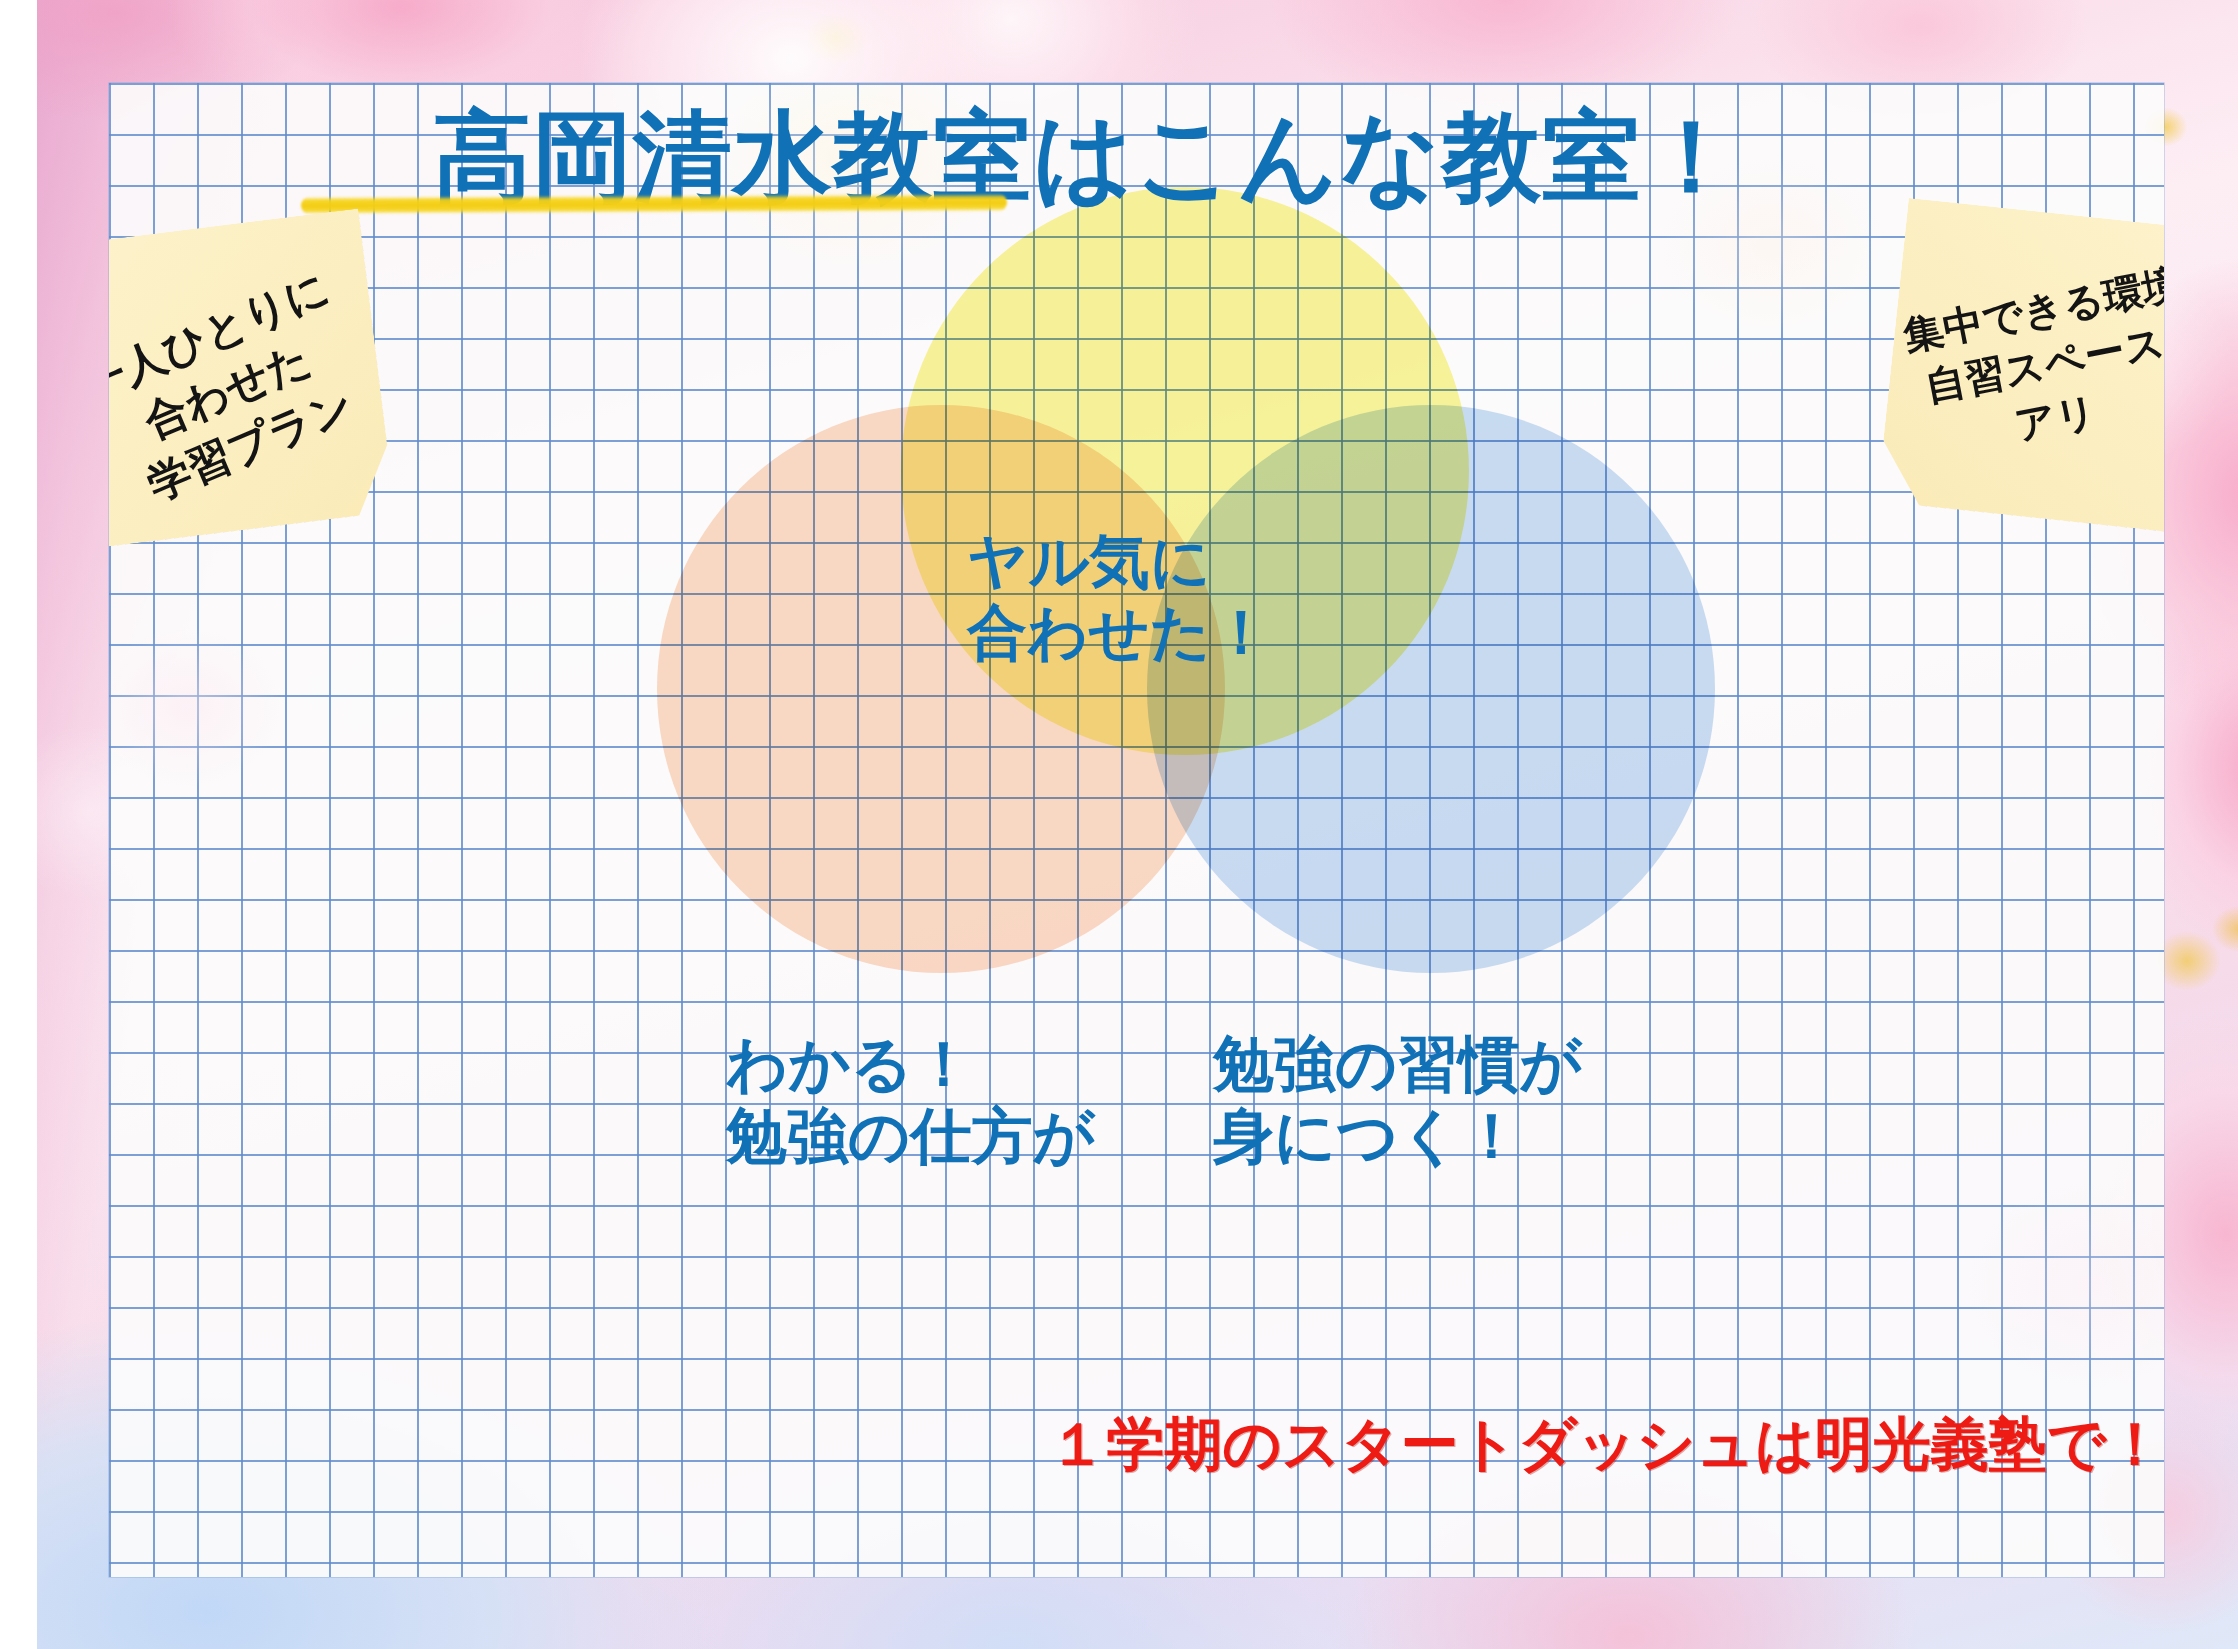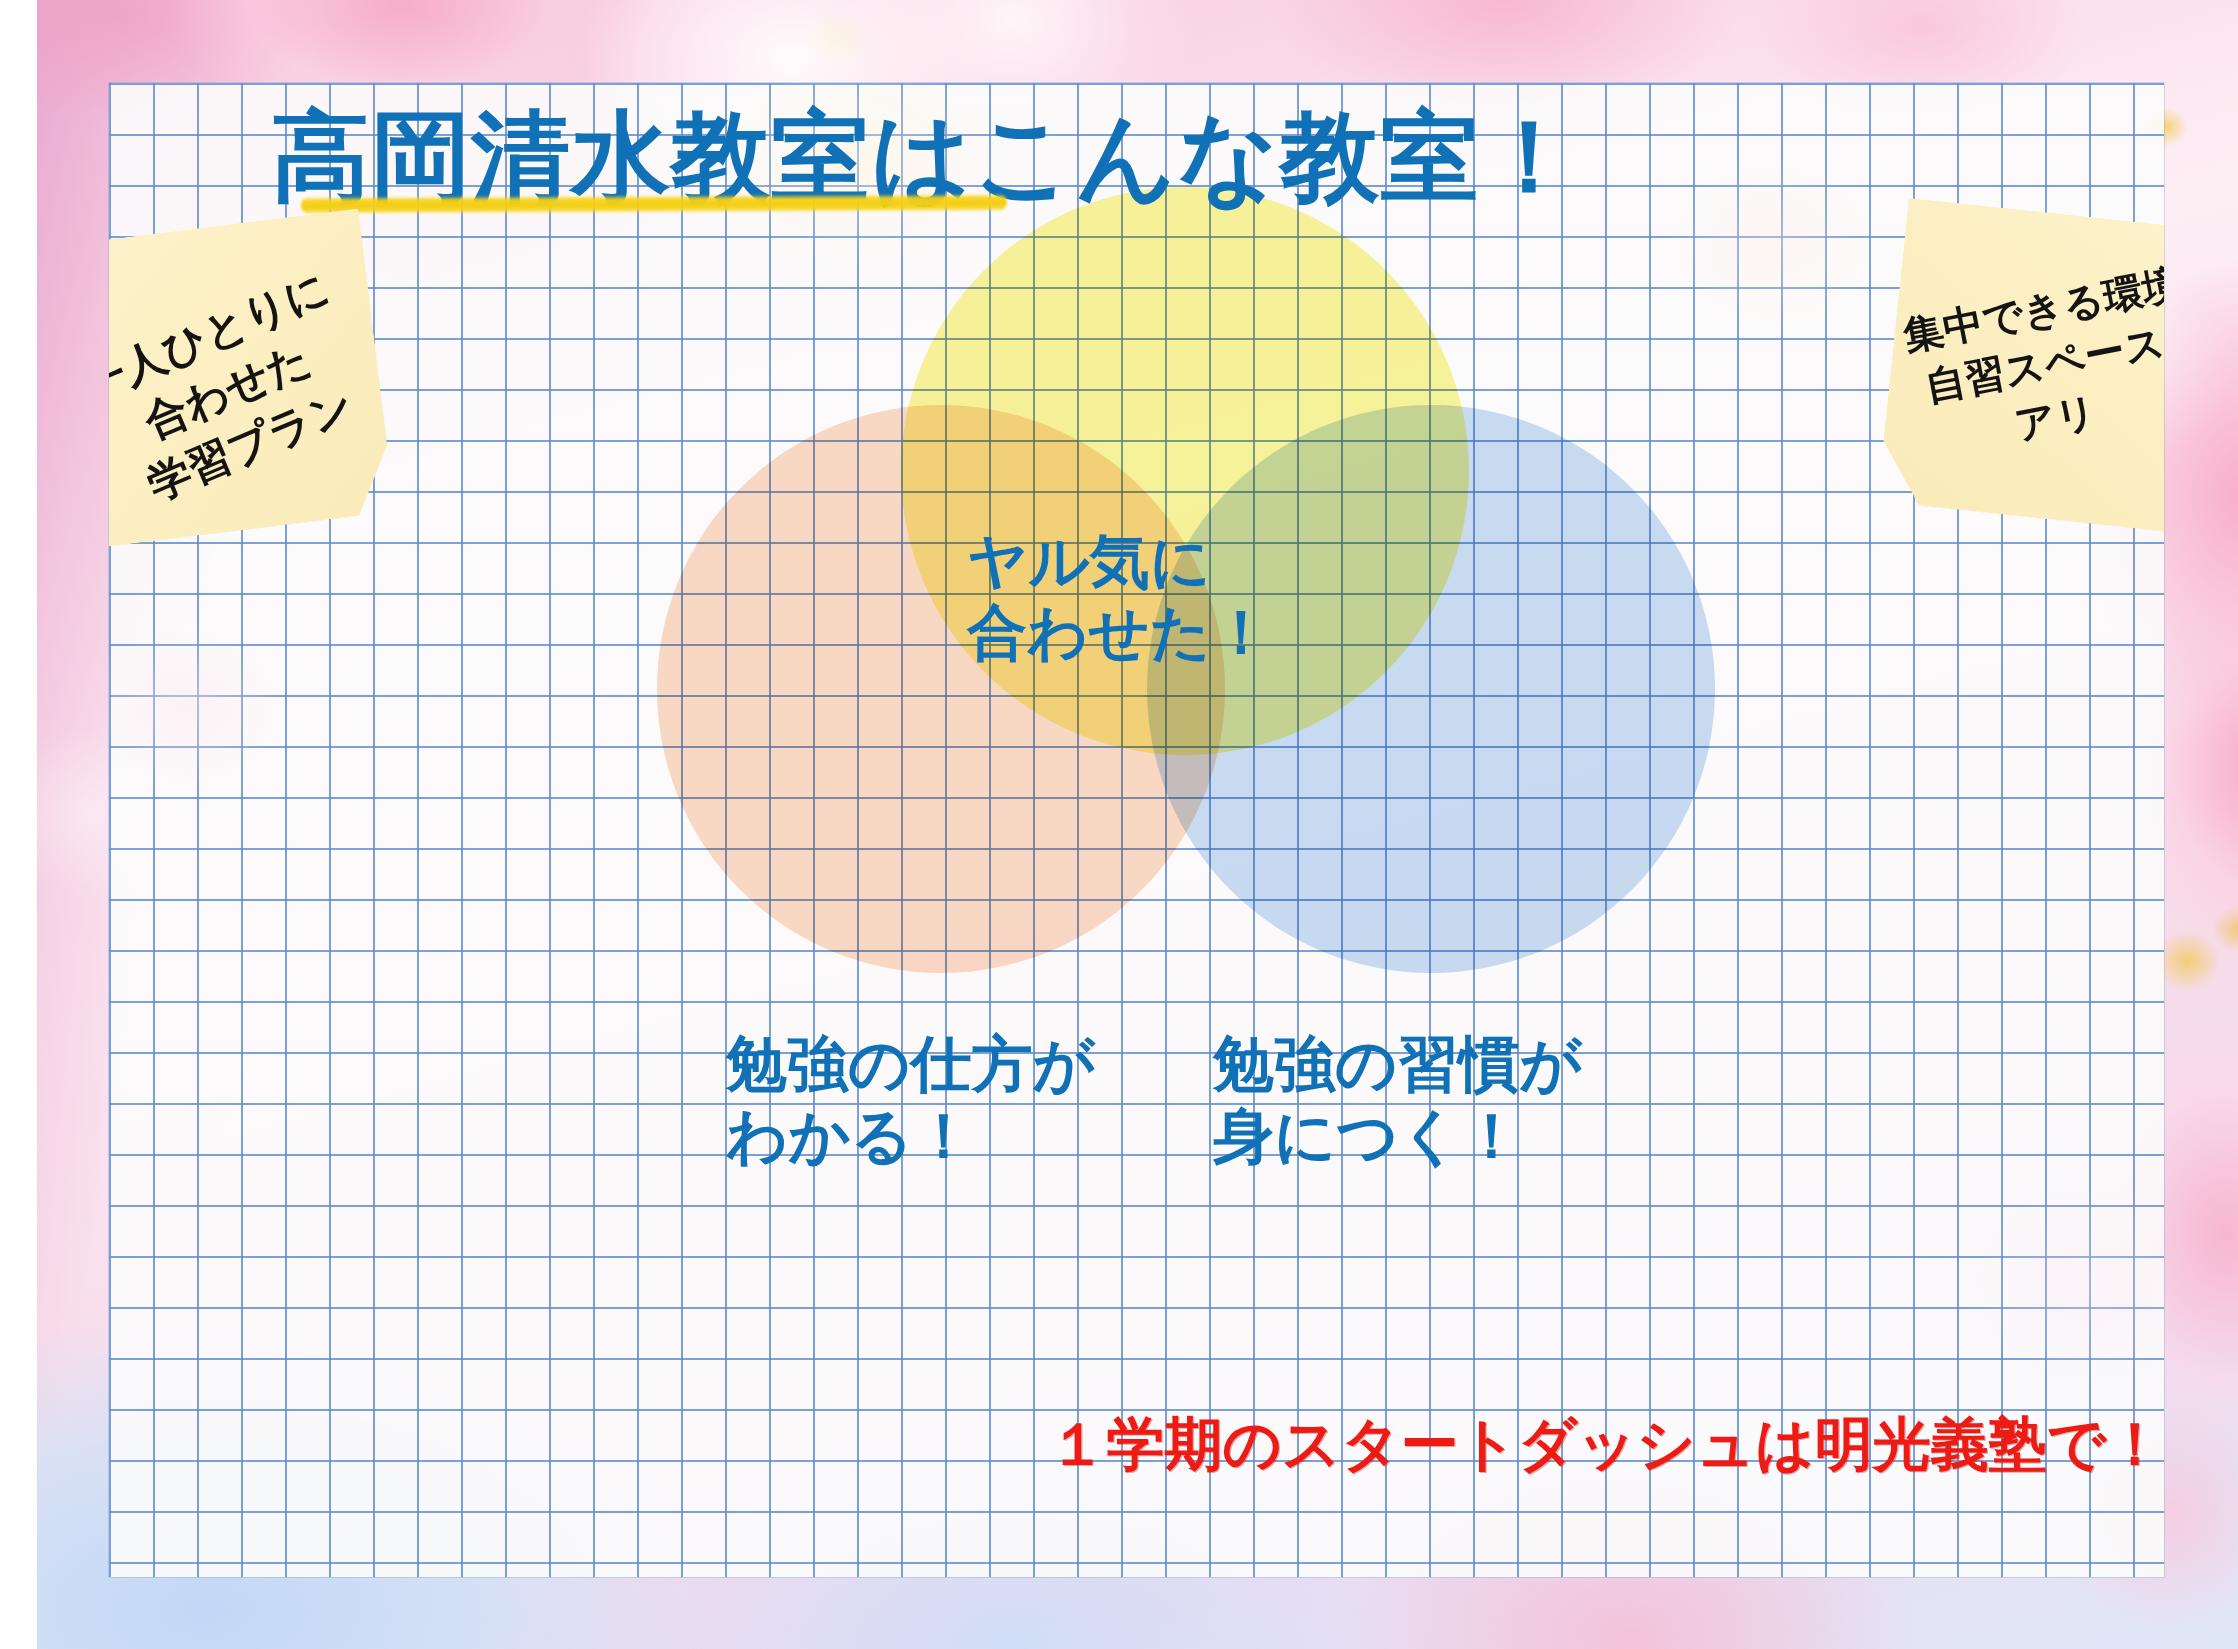--- a/index.html
+++ b/index.html
@@ -81,21 +81,21 @@
   #circle-left{
     left:548px; top:322px; width:568px; height:568px;
     background:rgba(246,178,130,.46);
   }
   #circle-right{
     left:1038px; top:322px; width:568px; height:568px;
     background:rgba(140,185,232,.46);
   }
 
   
-  #title-block{position:absolute;left:0;top:24px;width:1633px;text-align:center;}
+  #title-block{position:absolute;left:0;top:24px;width:1633px;text-align:right;}
   #page-title{
     font-weight:bold;font-size:99px;line-height:1.0;letter-spacing:.01em;
     color:#1071B7; white-space:nowrap;
     font-family:"DejaVu Sans","Liberation Sans",sans-serif;
   }
   #title-underline{
     position:absolute;left:192px;top:112px;width:706px;height:18px;
     border-radius:9px;
     background:linear-gradient(to bottom, rgba(247,212,22,0) 0%, rgba(247,212,22,.92) 22%, rgba(243,205,20,1) 55%, rgba(247,212,22,.85) 82%, rgba(247,212,22,0) 100%);
     filter:blur(1px);
@@ -174,22 +174,22 @@
     <div id="page-title">高岡清水教室はこんな教室！</div>
   </div>
   <div id="title-underline"></div>
 
   <div class="circle-label" id="label-top">
     <div><span class="hl-line">ヤル気に</span></div>
     <div>合わせた！</div>
   </div>
 
   <div class="circle-label" id="label-left">
+    <div>わかる！</div>
     <div><span class="hl-line">勉強の仕方が</span></div>
-    <div>わかる！</div>
   </div>
 
   <div class="circle-label" id="label-right">
     <div><span class="hl-line">勉強の習慣が</span></div>
     <div>身につく！</div>
   </div>
 
   <div class="sticky" id="sticky-left">
     <div class="sticky-text" id="sticky-left-text">
       <div>一人ひとりに</div>

